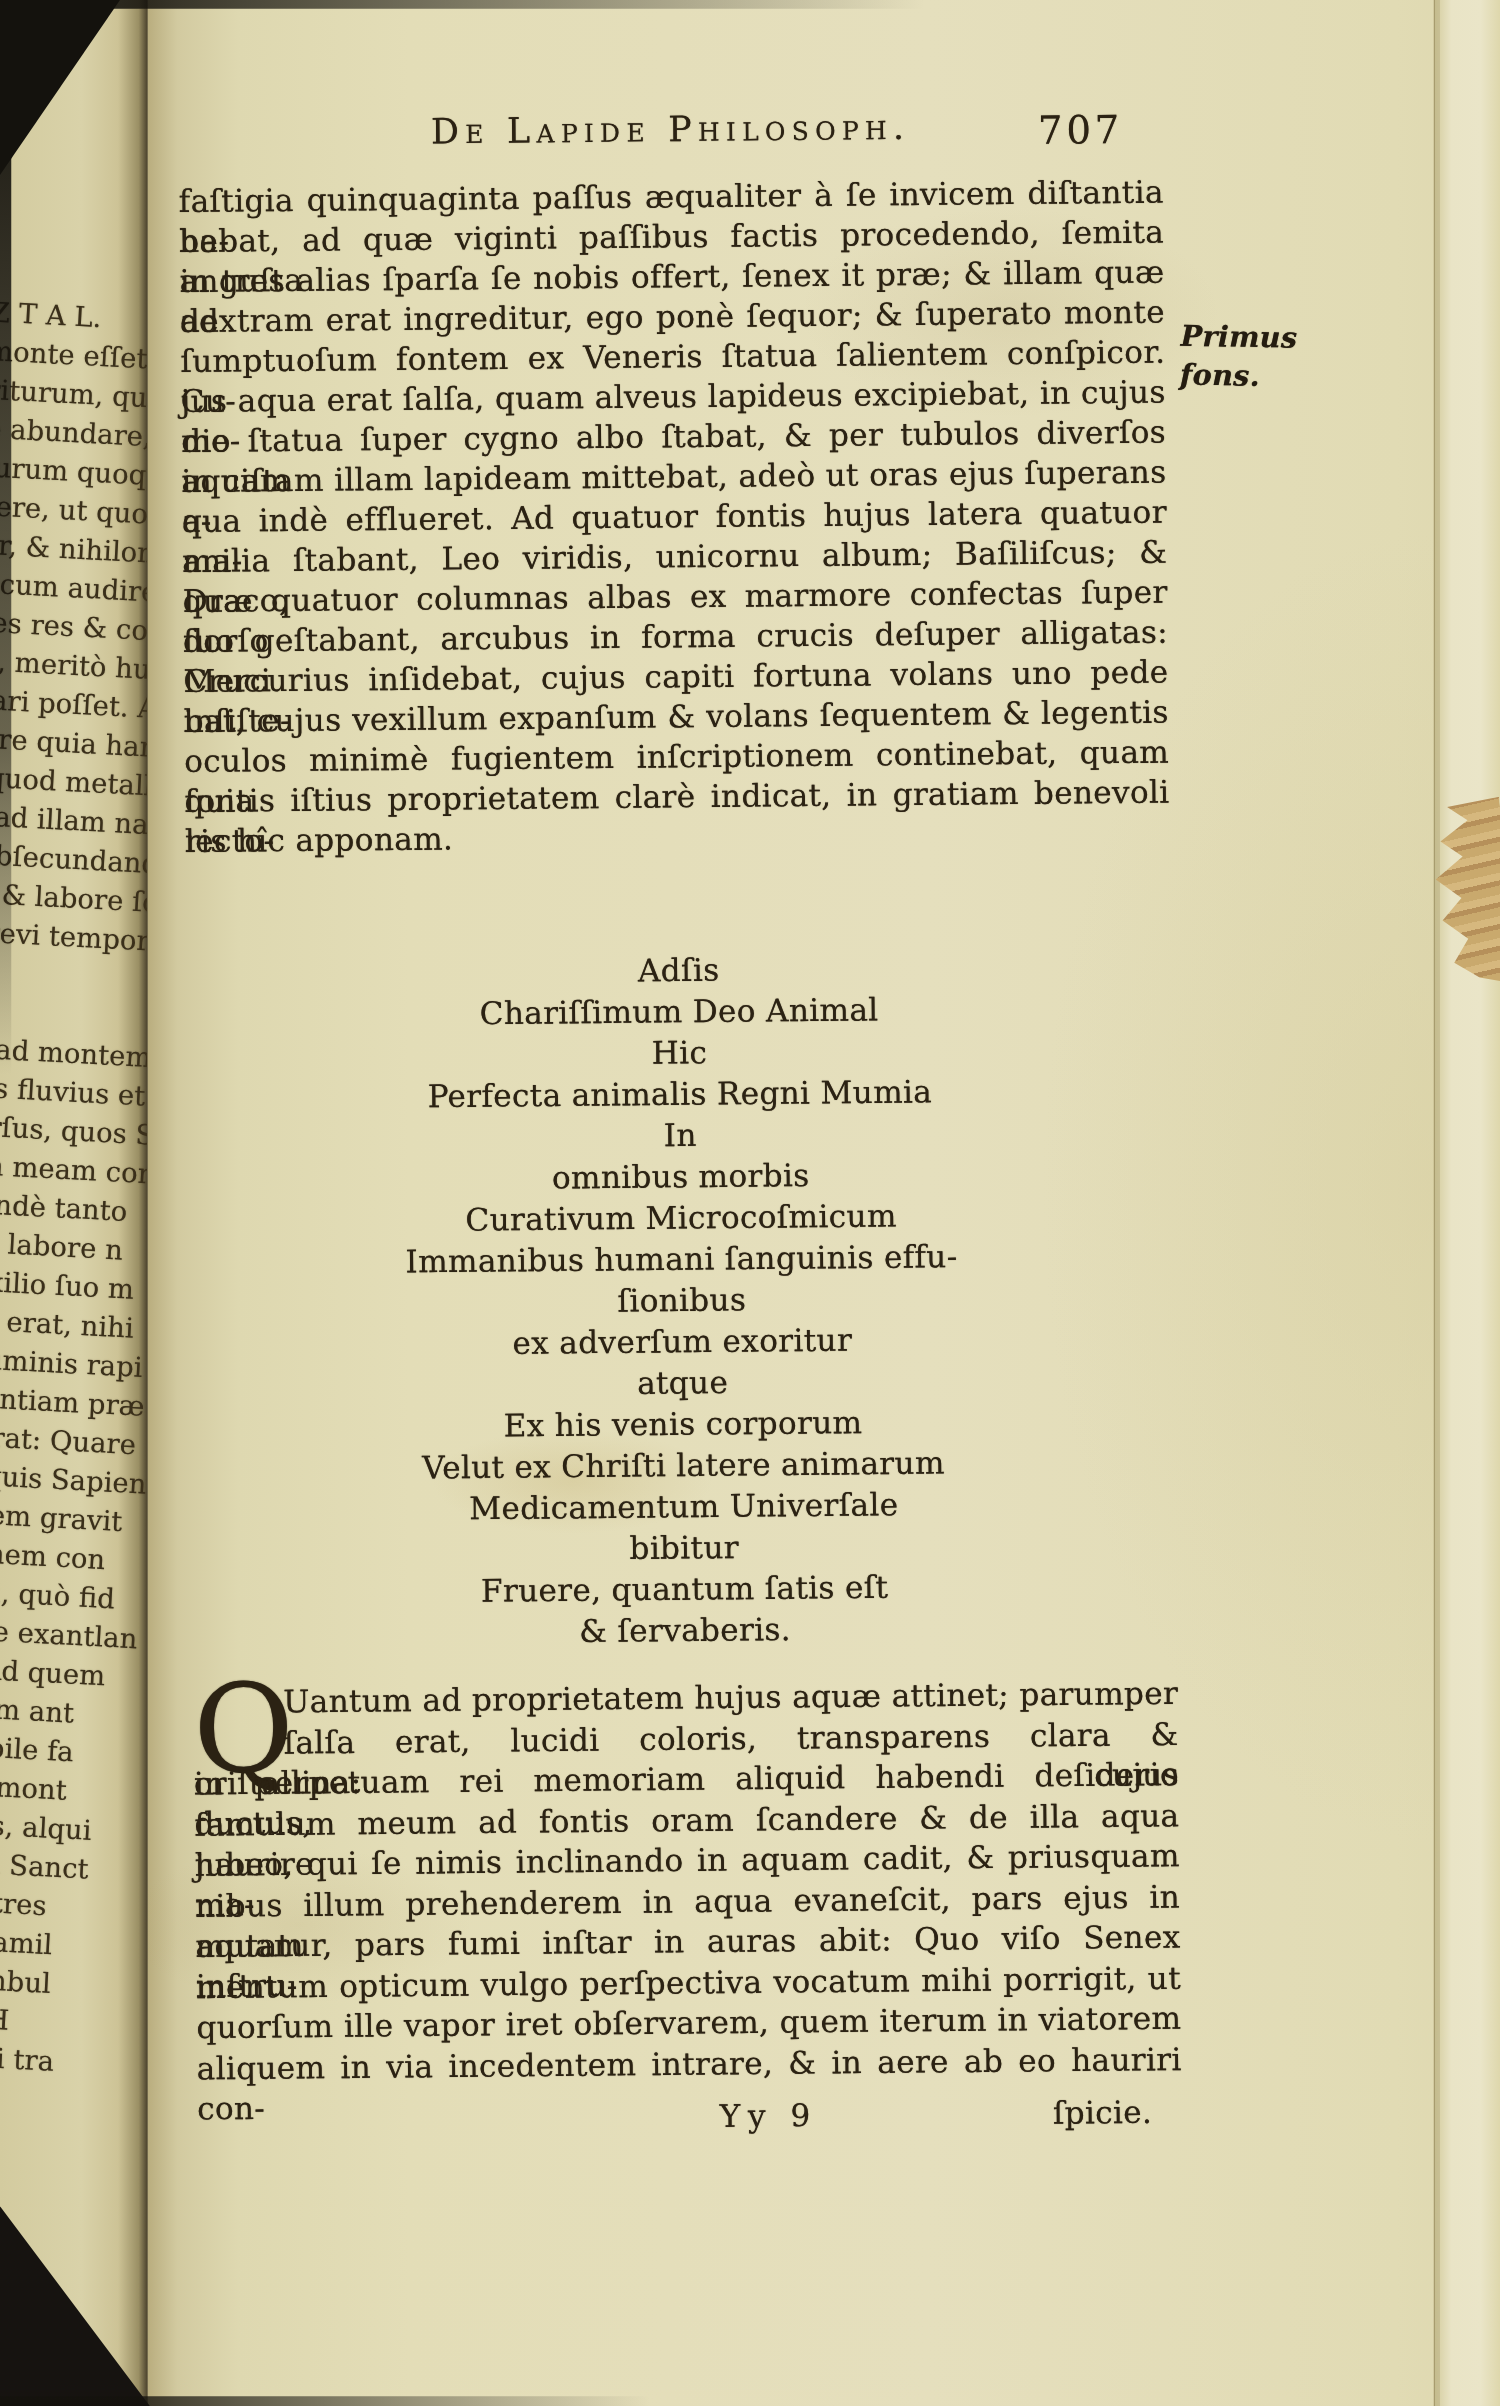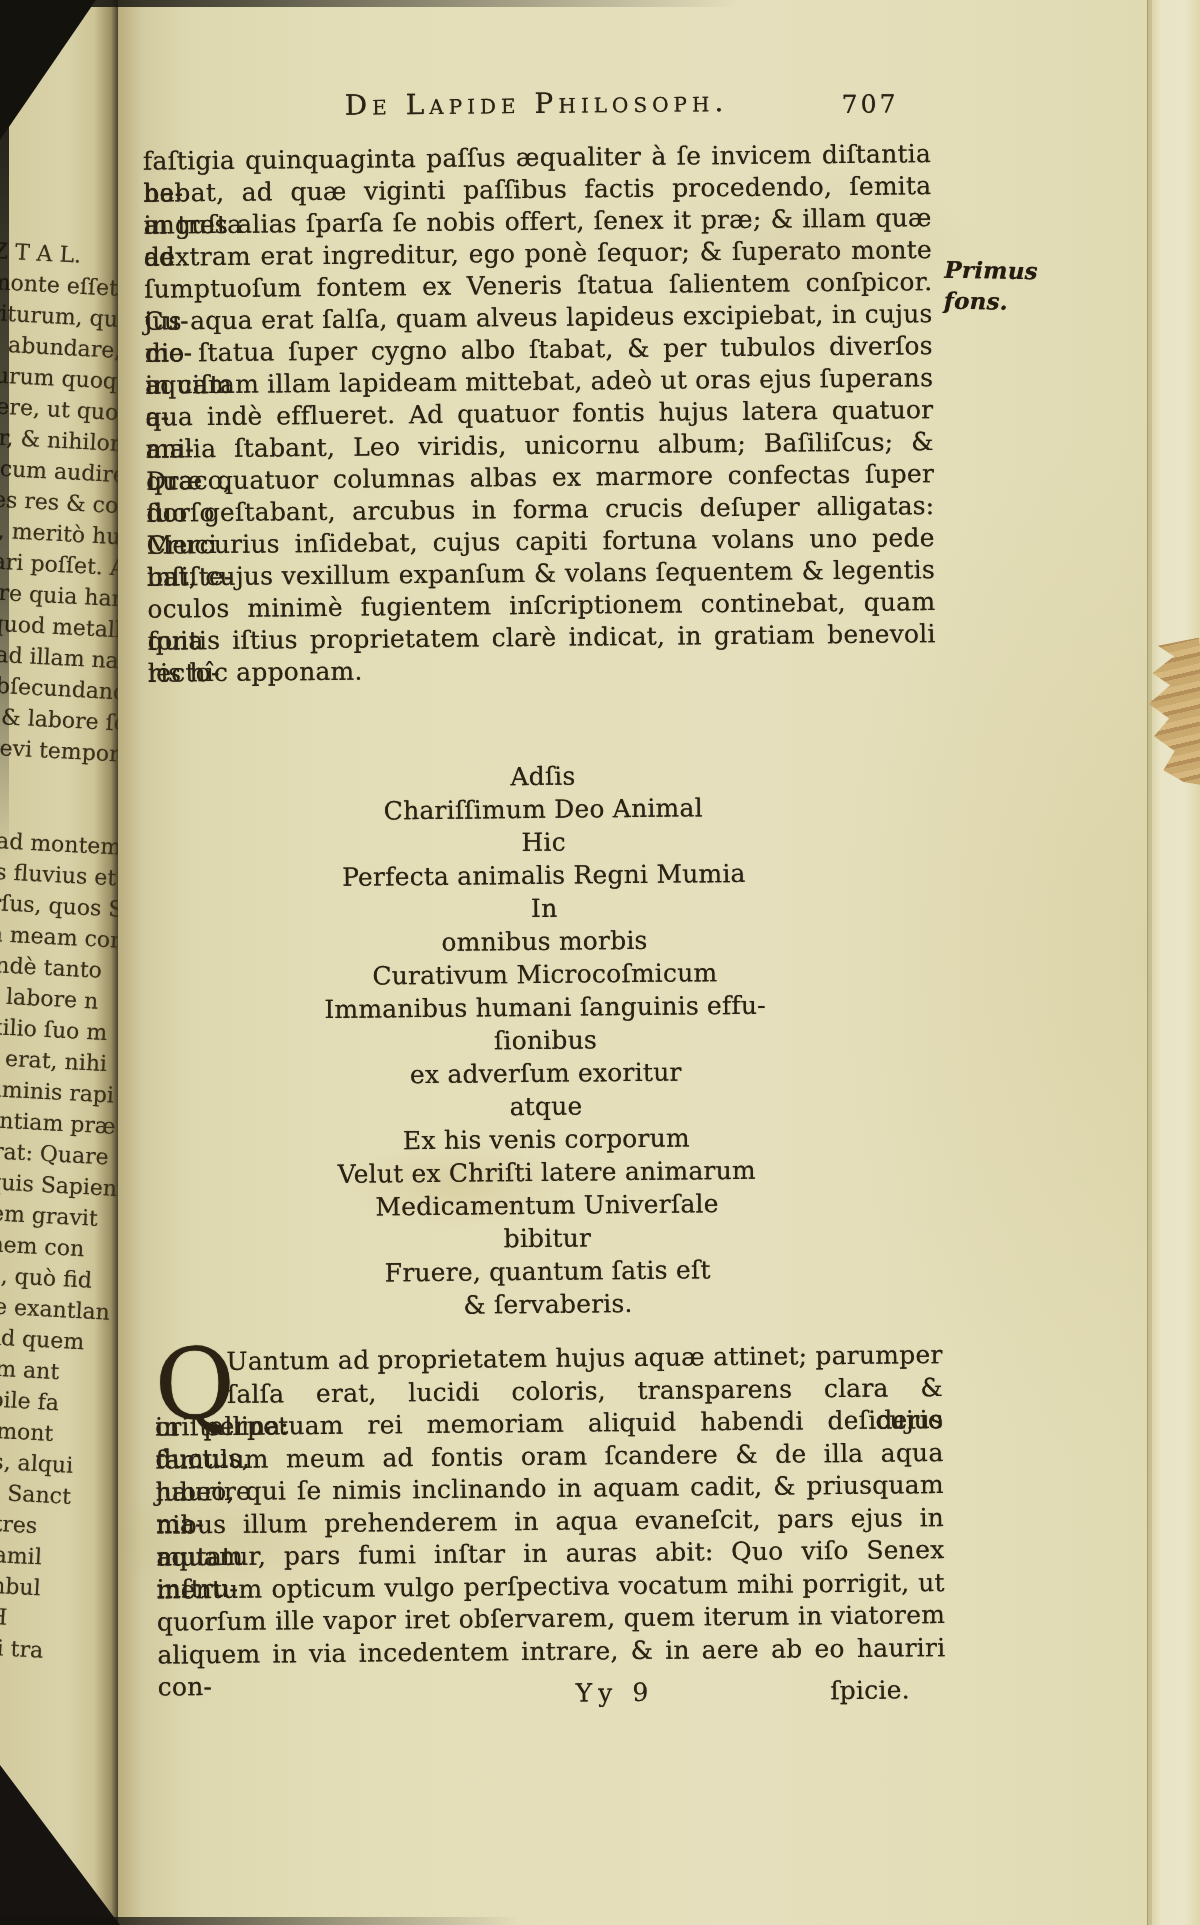--- a/index.html
+++ b/index.html
@@ -23,41 +23,41 @@
       radial-gradient(ellipse 200px 90px at 120px 1540px,rgba(166,146,92,.15),transparent 70%),
       radial-gradient(ellipse 420px 700px at 1030px 950px,rgba(215,206,160,.5),transparent 75%),
       linear-gradient(90deg,#b9ad7e 0px,#d2caa0 24px,#ded8b0 72px,#e3ddb7 210px,#e5dfbd 55%,#e1dbb4 88%,#dcd5ab 100%);}
   .content{position:absolute;left:32px;top:88px;width:788px;color:#2b2213;
     transform:rotate(-0.55deg);transform-origin:380px 800px;
     font-size:25px;line-height:32px;letter-spacing:.2px;
     text-shadow:0 0 .7px rgba(43,34,19,.75);}
 
   .headrow{position:relative;height:46px;margin-bottom:8px;}
   .headtitle{text-align:center;font-variant:small-caps;font-size:28px;letter-spacing:5px;}
-  .pagenum{position:absolute;right:32px;top:4px;font-size:25px;letter-spacing:3px;}
+  .pagenum{position:absolute;right:32px;top:4px;font-size:31px;letter-spacing:3px;}
 
   .para{position:relative;}
   .jline{text-align:justify;text-align-last:justify;height:32px;white-space:normal;}
   .p1 .jline:last-child{text-align-last:left;}
 
   .marginnote{position:absolute;left:calc(100% + 12px);top:118px;width:180px;
     font-style:italic;font-weight:600;font-size:23px;line-height:31px;
     transform:rotate(1.5deg);color:#241c10;}
 
   .verse{margin-top:74px;text-align:center;line-height:33px;}
   .verse .vline{min-height:33px;}
 
   .p2{margin-top:22px;}
   .p2 .jline{height:32.5px;}
   .dropcap{float:left;width:72px;height:60px;font-size:98px;line-height:76px;
     text-align:left;text-shadow:0 0 1px rgba(43,34,19,.8);}
 
   .footrow{position:relative;height:36px;margin-top:10px;font-size:25px;}
   .sig{position:absolute;left:418px;letter-spacing:6px;}
-  .catch{position:absolute;right:36px;}
+  .catch{position:absolute;right:24px;}
 
   
   .foredge{position:absolute;right:0;top:0;width:52px;height:100%;
     border-left:1px solid #a79c6e;
     background:linear-gradient(90deg,#d5cd9f 0%,#e9e4c6 25%,#eae5c8 70%,#ded7ac 100%);
     box-shadow:inset 4px 0 0 rgba(167,156,110,.35);}
 
   
   .bookmark{position:absolute;right:-6px;top:640px;width:64px;height:150px;
     transform:rotate(-5deg);

